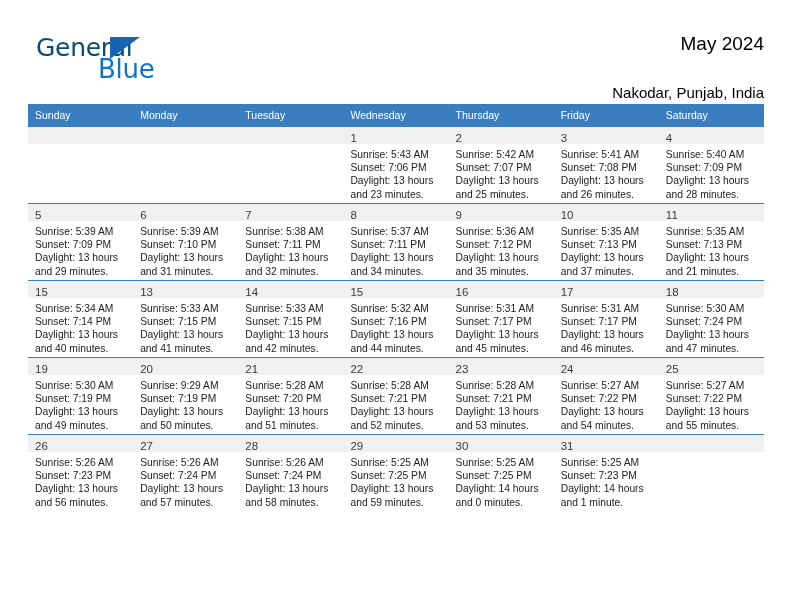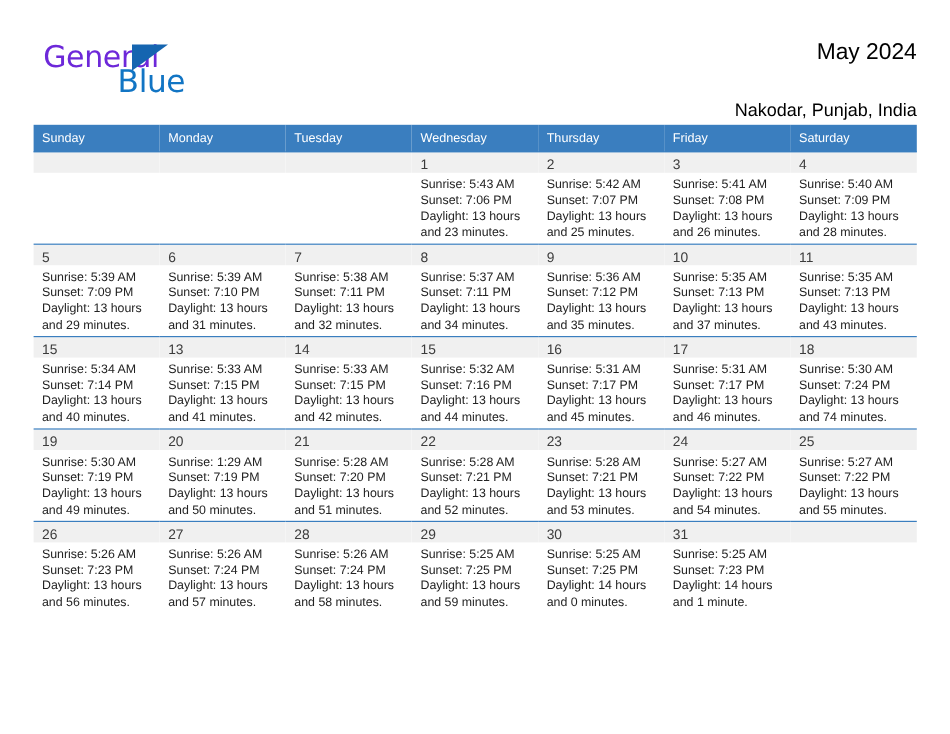--- a/index.html
+++ b/index.html
@@ -36,21 +36,21 @@
     top: 8px;
     width: 180px;
     height: 52px;
   }
   .logo-general {
     position: absolute;
     left: 0;
     top: 0;
     font-size: 25px;
     letter-spacing: -0.3px;
-    color: #6d28d9;
+    color: #0c4a6e;
     font-family: "DejaVu Sans", sans-serif;
     font-weight: 400;
     line-height: 27px;
   }
   .logo-triangle {
     position: absolute;
     left: 74px;
     top: 3px;
     width: 0;
     height: 0;
@@ -280,21 +280,21 @@
               <div class="cell-line">Daylight: 13 hours</div>
               <div class="cell-line">and 37 minutes.</div>
             </div>
           </td>
           <td class="day-cell">
             <div class="daynum-band"><span class="daynum">11</span></div>
             <div class="cell-body">
               <div class="cell-line">Sunrise: 5:35 AM</div>
               <div class="cell-line">Sunset: 7:13 PM</div>
               <div class="cell-line">Daylight: 13 hours</div>
-              <div class="cell-line">and 43 minutes.</div>
+              <div class="cell-line">and 21 minutes.</div>
             </div>
           </td>
         </tr>
         <tr class="week">
           <td class="day-cell">
             <div class="daynum-band"><span class="daynum">15</span></div>
             <div class="cell-body">
               <div class="cell-line">Sunrise: 5:34 AM</div>
               <div class="cell-line">Sunset: 7:14 PM</div>
               <div class="cell-line">Daylight: 13 hours</div>
@@ -345,38 +345,38 @@
               <div class="cell-line">Daylight: 13 hours</div>
               <div class="cell-line">and 46 minutes.</div>
             </div>
           </td>
           <td class="day-cell">
             <div class="daynum-band"><span class="daynum">18</span></div>
             <div class="cell-body">
               <div class="cell-line">Sunrise: 5:30 AM</div>
               <div class="cell-line">Sunset: 7:24 PM</div>
               <div class="cell-line">Daylight: 13 hours</div>
-              <div class="cell-line">and 74 minutes.</div>
+              <div class="cell-line">and 47 minutes.</div>
             </div>
           </td>
         </tr>
         <tr class="week">
           <td class="day-cell">
             <div class="daynum-band"><span class="daynum">19</span></div>
             <div class="cell-body">
               <div class="cell-line">Sunrise: 5:30 AM</div>
               <div class="cell-line">Sunset: 7:19 PM</div>
               <div class="cell-line">Daylight: 13 hours</div>
               <div class="cell-line">and 49 minutes.</div>
             </div>
           </td>
           <td class="day-cell">
             <div class="daynum-band"><span class="daynum">20</span></div>
             <div class="cell-body">
-              <div class="cell-line">Sunrise: 1:29 AM</div>
+              <div class="cell-line">Sunrise: 9:29 AM</div>
               <div class="cell-line">Sunset: 7:19 PM</div>
               <div class="cell-line">Daylight: 13 hours</div>
               <div class="cell-line">and 50 minutes.</div>
             </div>
           </td>
           <td class="day-cell">
             <div class="daynum-band"><span class="daynum">21</span></div>
             <div class="cell-body">
               <div class="cell-line">Sunrise: 5:28 AM</div>
               <div class="cell-line">Sunset: 7:20 PM</div>

